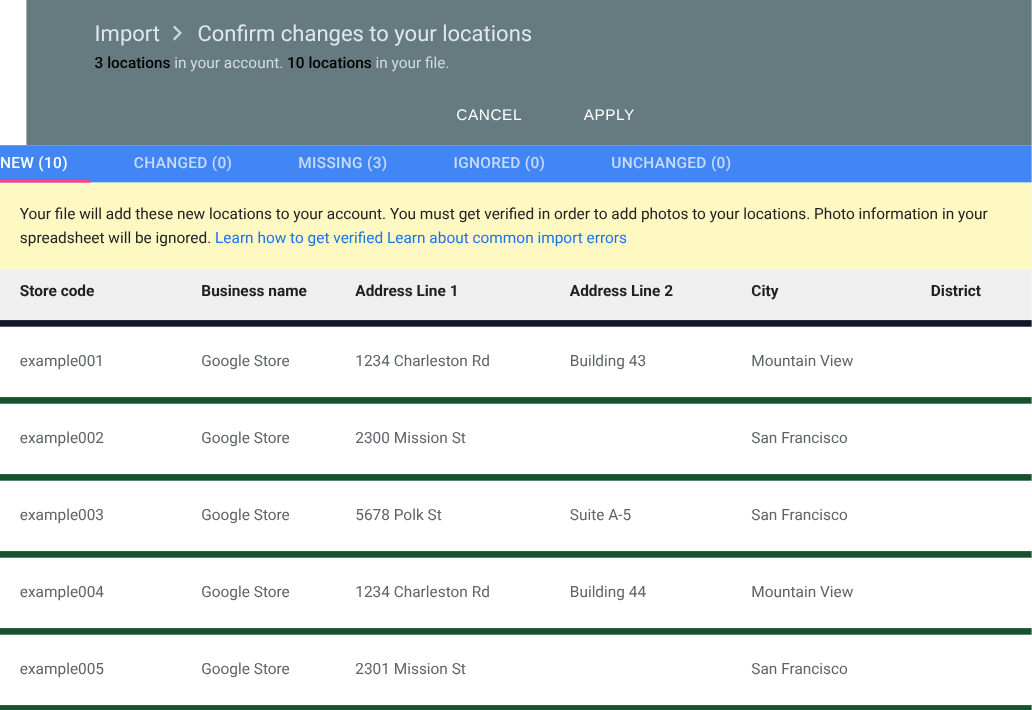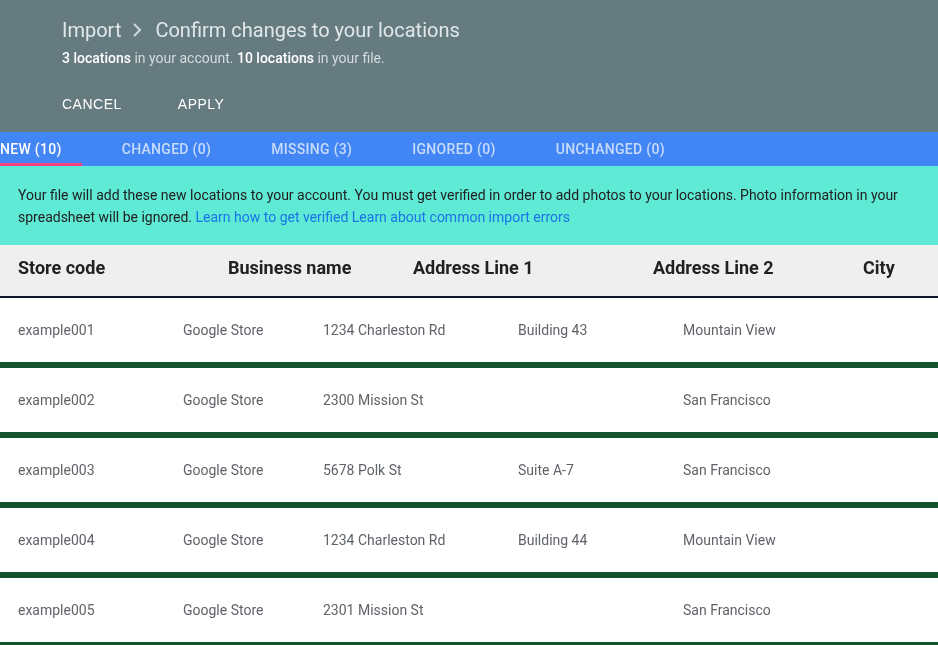--- a/index.html
+++ b/index.html
@@ -7,39 +7,40 @@
       font-family: Roboto, Arial, sans-serif;
       background: #fff;
       font-size: 14px;
       color: #212121;
       width: 938px;
     }
     .header {
       background: #667b80;
       padding: 18px 18px 10px 62px;
       color: #fff;
+      margin-left: 24px;
     }
     .breadcrumb {
       display: flex;
       align-items: center;
       gap: 12px;
       font-size: 20px;
       font-weight: 400;
       color: #e1e8ea;
       margin-bottom: 8px;
     }
     .breadcrumb .chevron svg { display: block; }
     .subtext {
       font-size: 14px;
       color: #d3dbde;
     }
-    .subtext strong { color: #ffffff; font-weight: 500; }
+    .subtext strong { color: #000000; font-weight: 500; }
     .header-actions {
       display: flex;
-      justify-content: flex-start;
+      justify-content: center;
       gap: 56px;
       padding: 30px 14px 10px 0;
     }
     .header-actions button {
       background: transparent;
       border: none;
       color: #fff;
       font-size: 14px;
       font-weight: 500;
       letter-spacing: 0.5px;
@@ -69,38 +70,37 @@
     .tab.active::after {
       content: "";
       position: absolute;
       left: 0;
       right: 0;
       bottom: 0;
       height: 3px;
       background: #ff4081;
     }
     .content {
-      background: #5eead4;
+      background: #fef9c3;
       padding: 18px 18px 16px 18px;
     }
     .info-text {
       font-size: 14px;
       line-height: 1.6;
       color: #212121;
     }
     .info-text a { color: #1a73e8; text-decoration: none; }
     .columns {
       display: flex;
       padding: 12px 18px 18px 18px;
       font-weight: 700;
-      font-size: 18px;
+      font-size: 14px;
       color: #212121;
       background: #efefef;
-      border-bottom: 2px solid #0f172a;
-      gap: 45px;
+      border-bottom: 6px solid #0f172a;
     }
     .rows .row {
       display: flex;
       padding: 24px 18px;
       font-size: 14px;
       color: #5f6368;
       border-bottom: 6px solid #14532d;
     }
     .c-store { width: 140px; flex-shrink: 0; }
     .c-biz { width: 165px; flex-shrink: 0; padding-left: 25px; }
@@ -169,21 +169,21 @@
       <div class="c-biz">Google Store</div>
       <div class="c-addr1">2300 Mission St</div>
       <div class="c-addr2"></div>
       <div class="c-city">San Francisco</div>
       <div class="c-district"></div>
     </div>
     <div class="row">
       <div class="c-store">example003</div>
       <div class="c-biz">Google Store</div>
       <div class="c-addr1">5678 Polk St</div>
-      <div class="c-addr2">Suite A-7</div>
+      <div class="c-addr2">Suite A-5</div>
       <div class="c-city">San Francisco</div>
       <div class="c-district"></div>
     </div>
     <div class="row">
       <div class="c-store">example004</div>
       <div class="c-biz">Google Store</div>
       <div class="c-addr1">1234 Charleston Rd</div>
       <div class="c-addr2">Building 44</div>
       <div class="c-city">Mountain View</div>
       <div class="c-district"></div>

